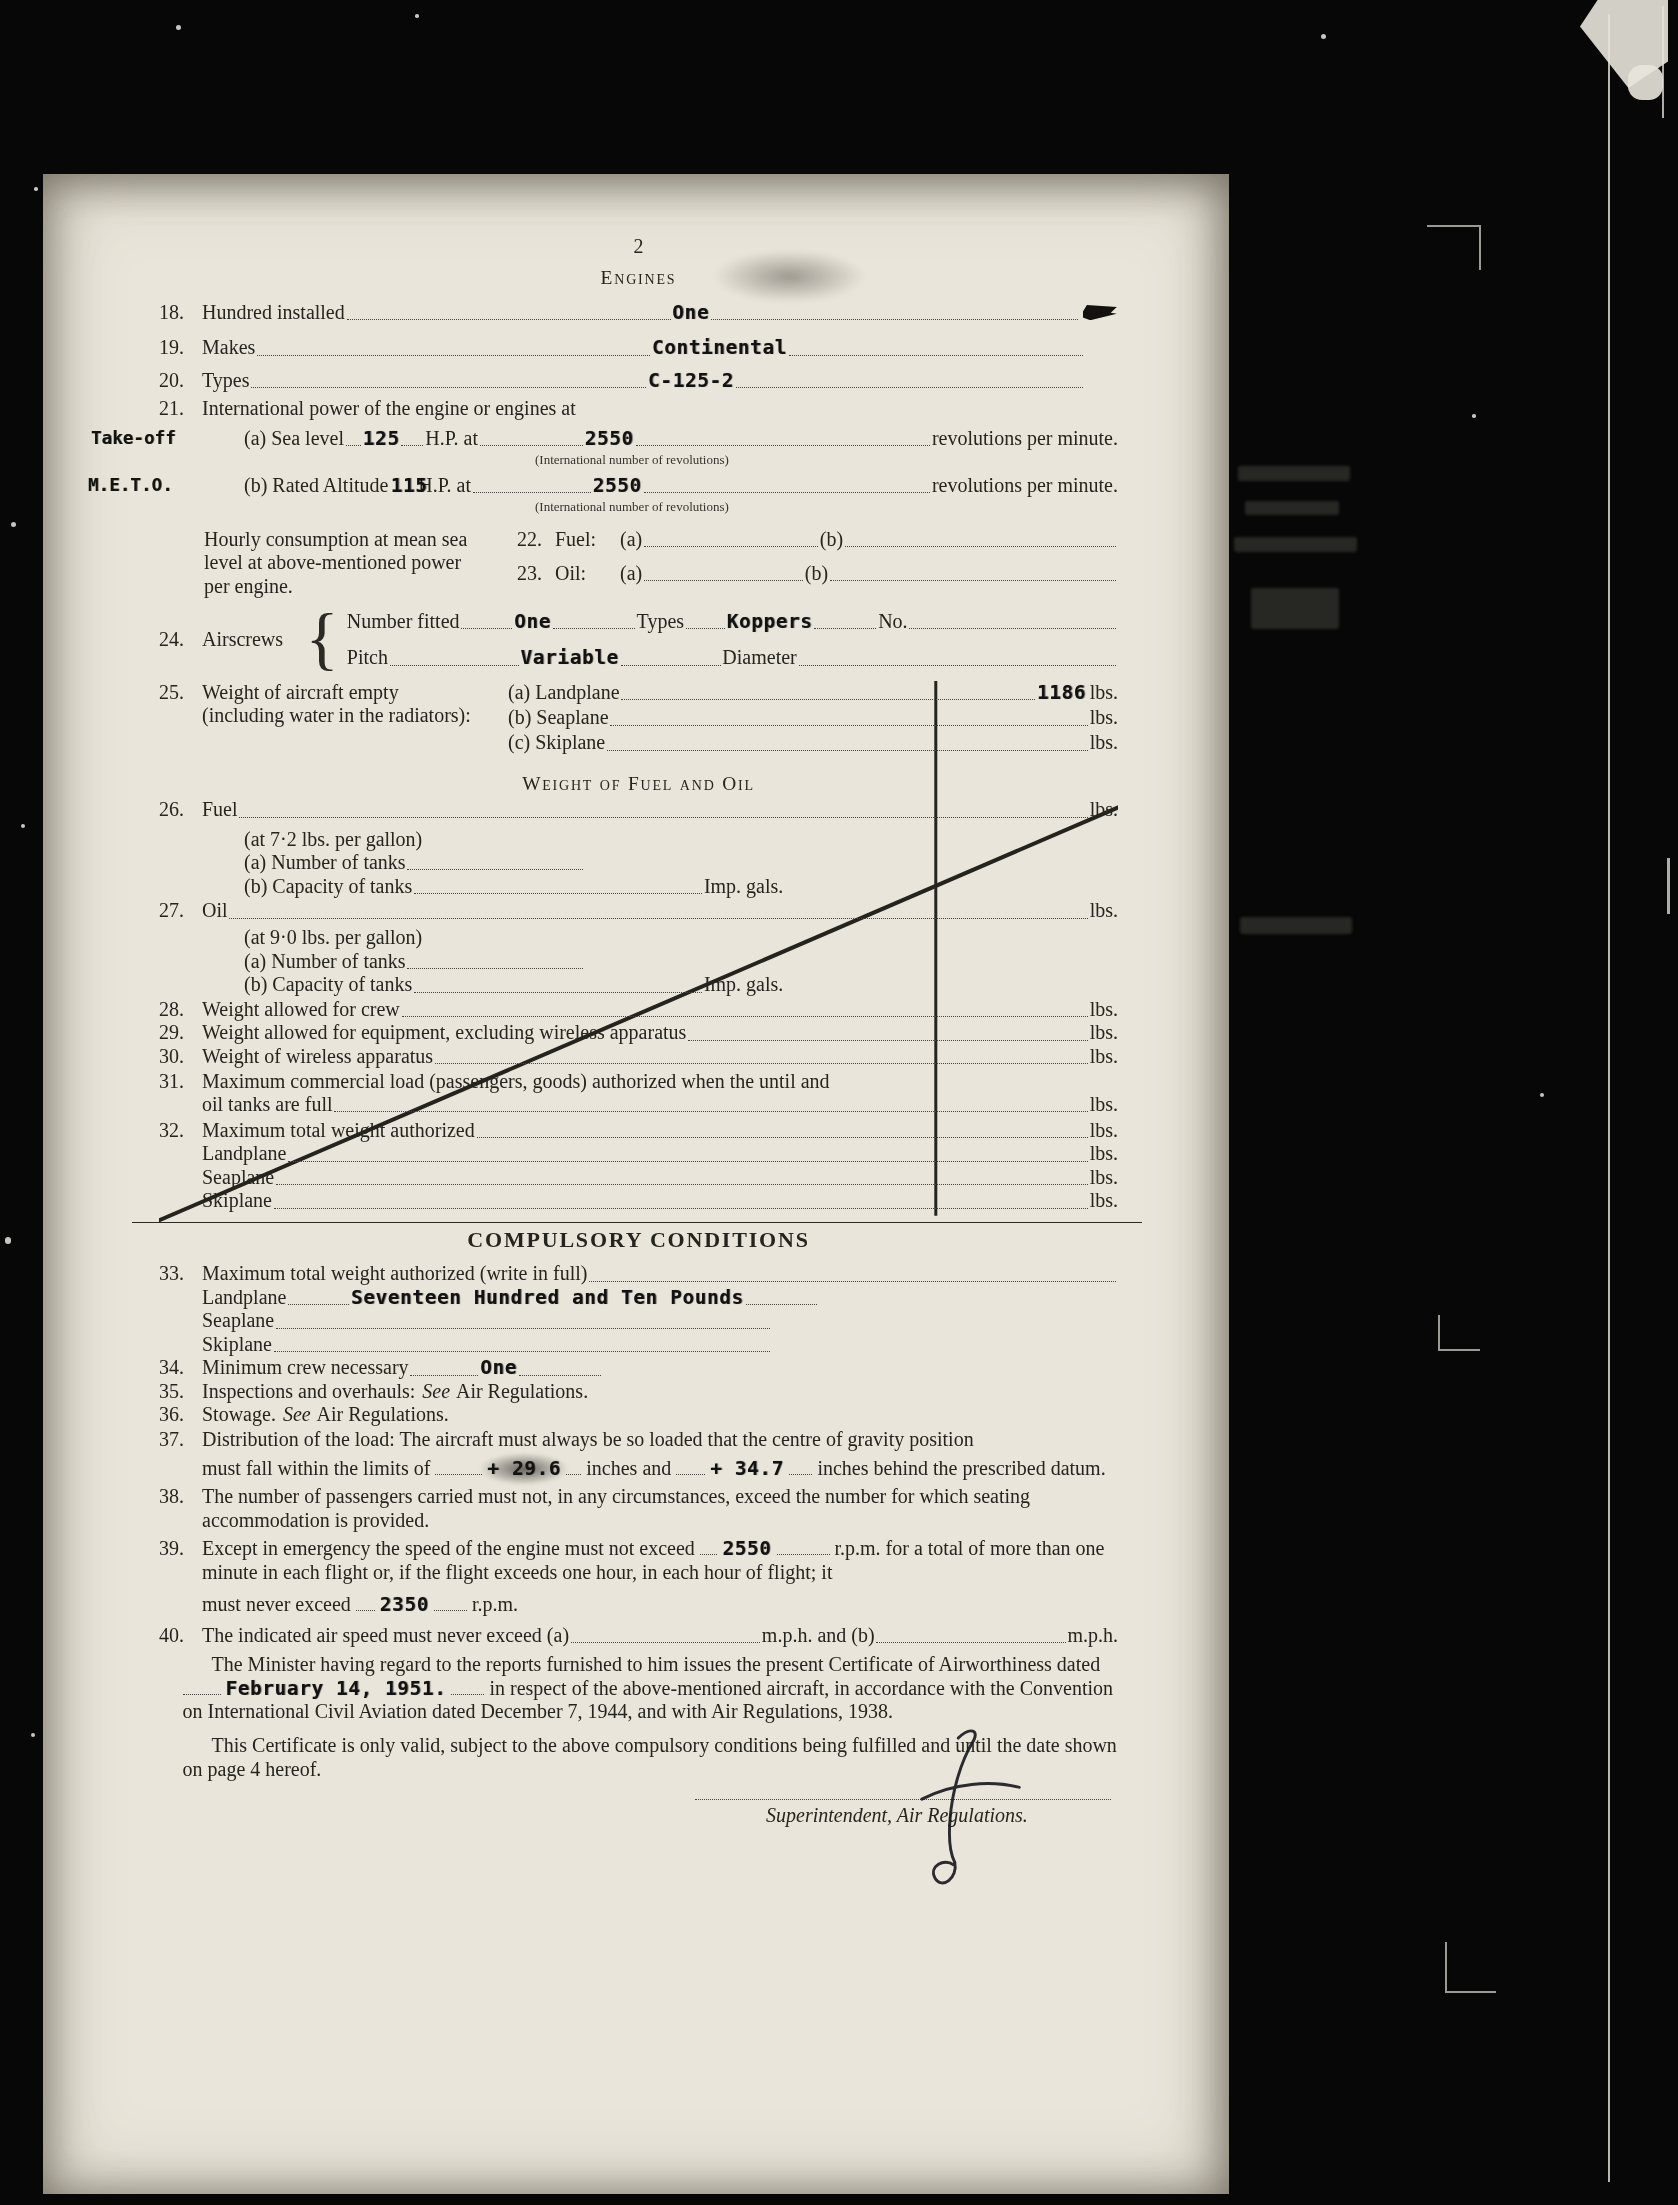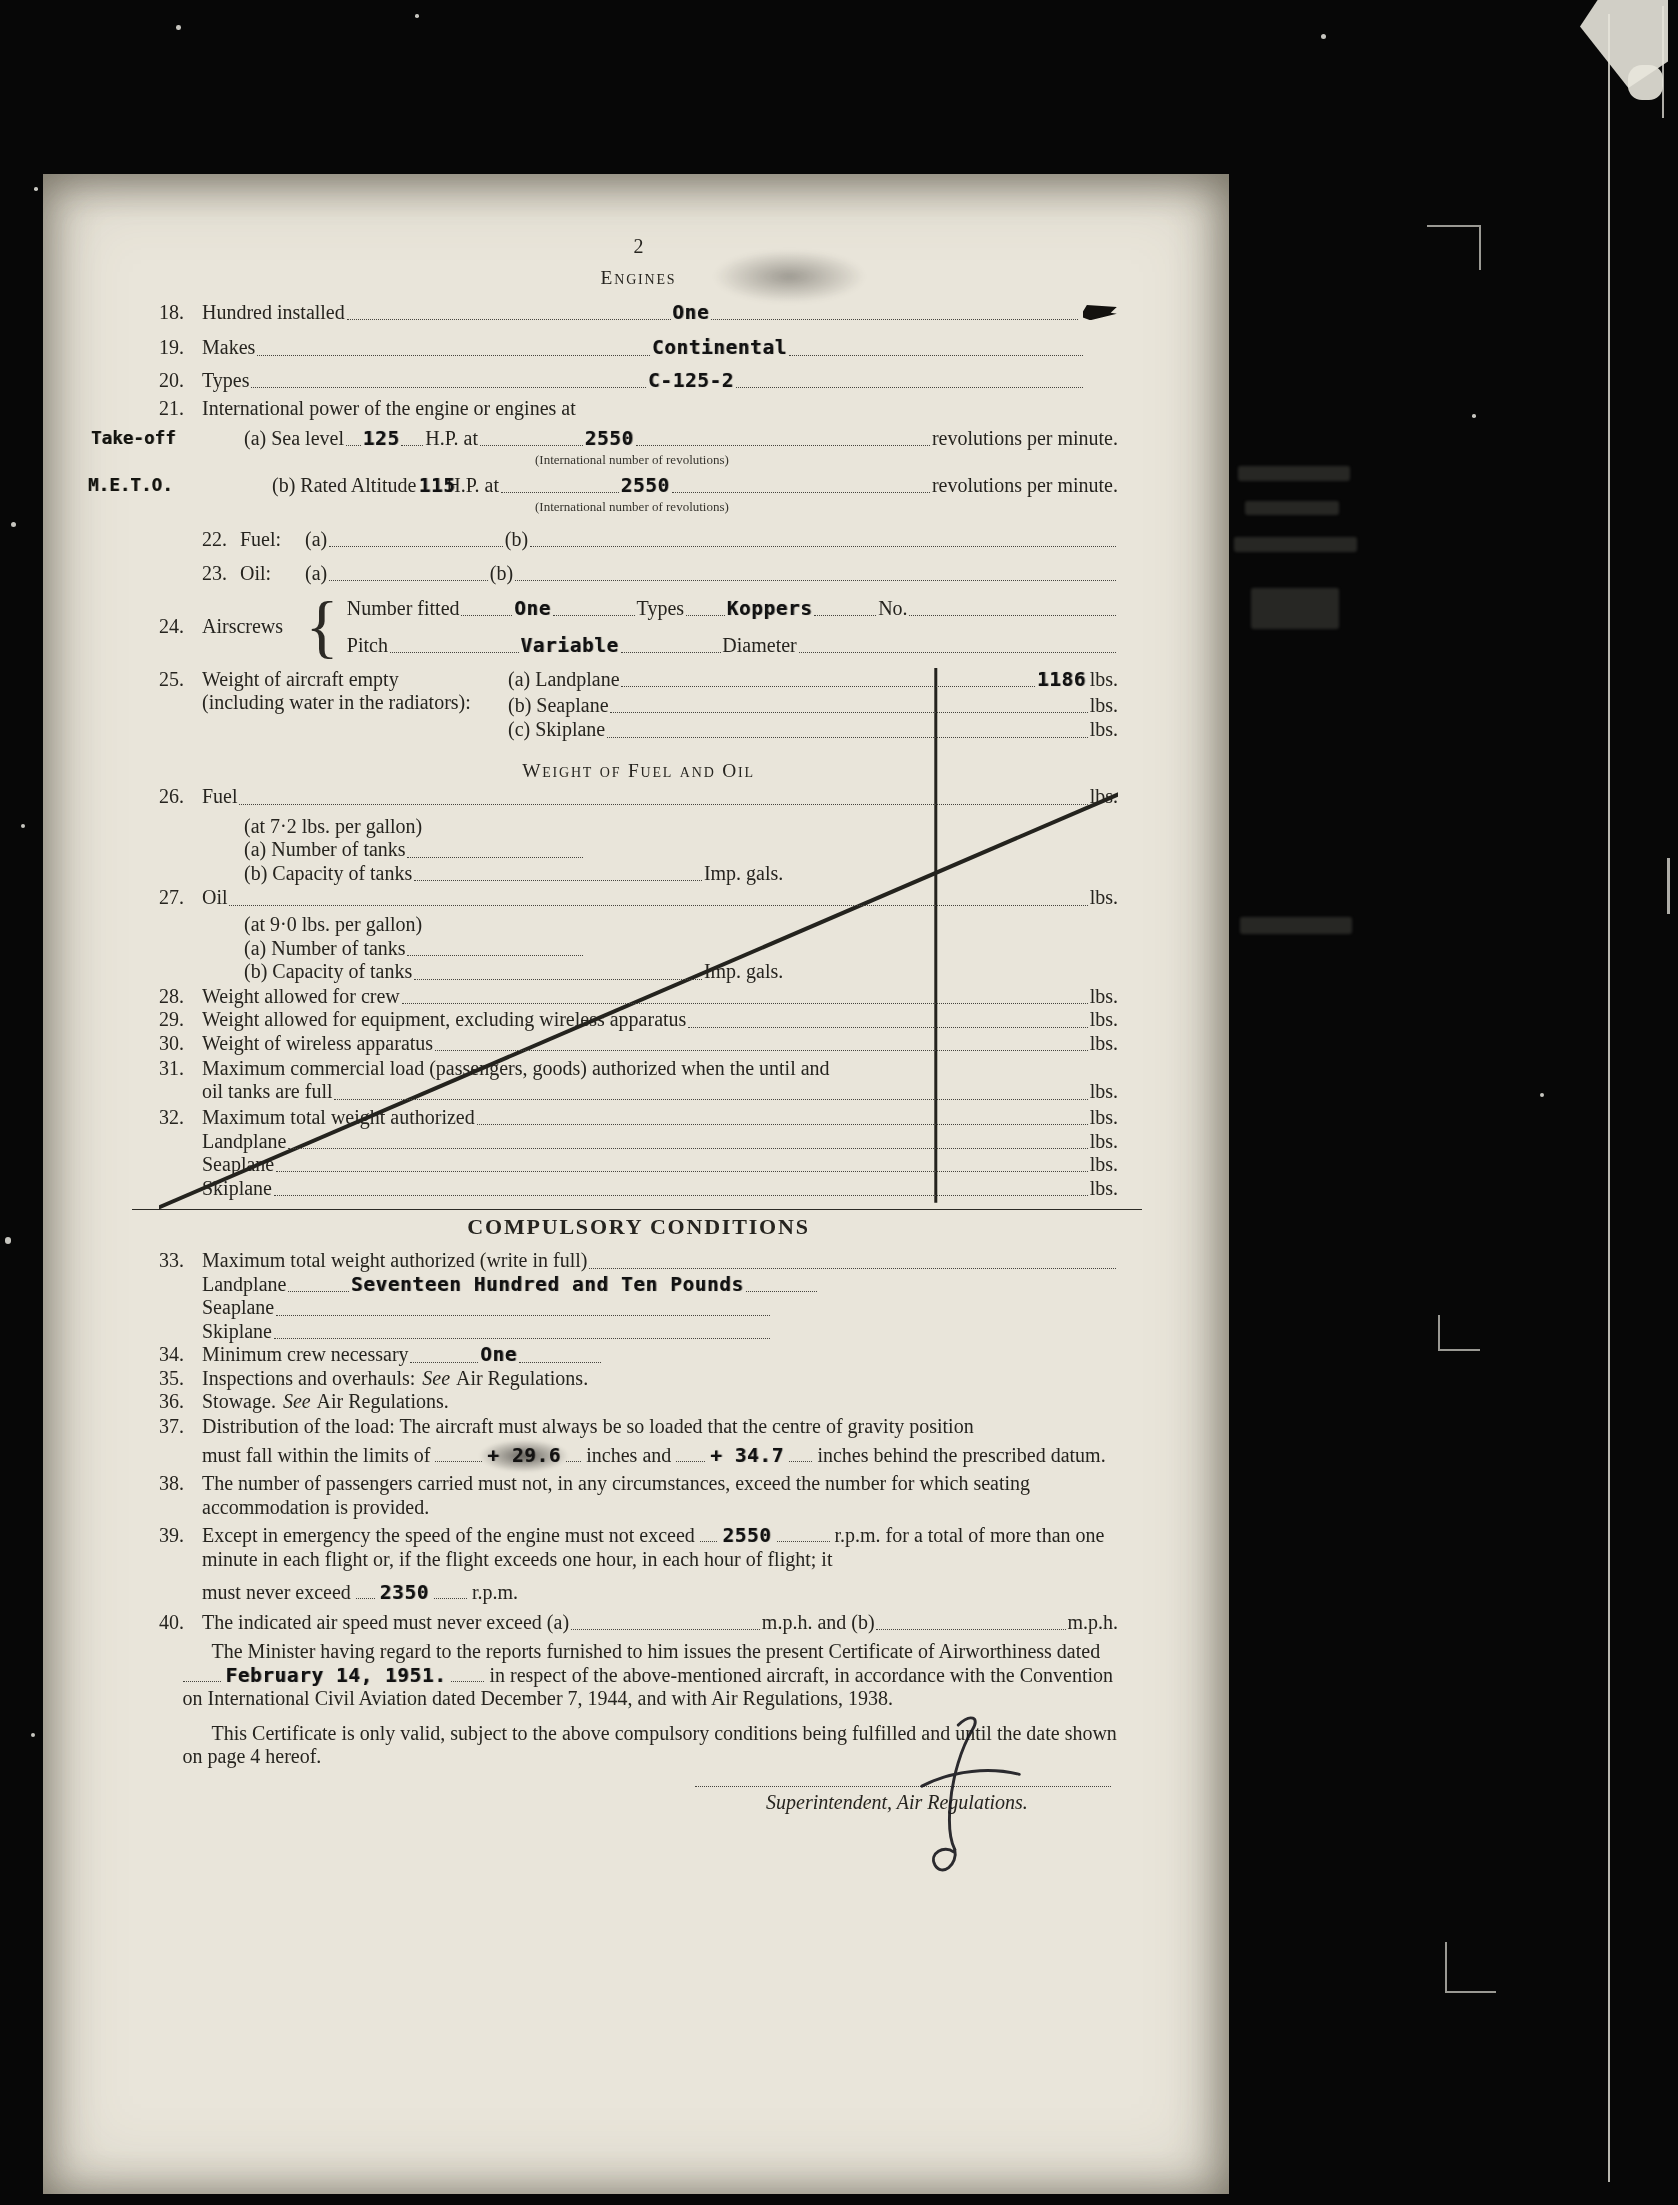--- a/index.html
+++ b/index.html
@@ -123,33 +123,34 @@
         <span class="typed">125</span>
         <span class="dots" style="flex:0 0 22px"></span>
         <span>H.P. at</span>
         <span class="dots" style="flex:0 0 103px"></span>
         <span class="typed">2550</span>
         <span class="dots"></span>
         <span>revolutions per minute.</span>
       </div>
       <div class="note" style="padding-left:376px">(International number of revolutions)</div>
 
-      <div class="row" style="margin-top:3.5px;padding-left:113px">
+      <div class="row" style="margin-top:3.5px;padding-left:85px">
         <span class="mlab" style="left:-71px;top:0">M.E.T.O.</span>
         <span>(b) Rated Altitude</span>
         <span class="typed" style="margin-left:2.4px;margin-right:-9.4px;position:relative;z-index:2">115</span>
         <span>H.P. at</span>
         <span class="dots" style="flex:0 0 118px"></span>
         <span class="typed">2550</span>
         <span class="dots"></span>
         <span>revolutions per minute.</span>
       </div>
       <div class="note" style="padding-left:376px">(International number of revolutions)</div>
 
       <div style="display:flex;margin-top:10.6px">
+        <div style="flex:0 0 270px;margin-left:45px;white-space:normal">Hourly consumption at mean sea level at above-mentioned power per engine.</div>
         <div style="flex:1;margin-left:43px">
           <div class="row">
             <span style="flex:0 0 38px">22.</span>
             <span style="flex:0 0 65px">Fuel:</span>
             <span>(a)</span>
             <span class="dots" style="flex:0 0 174px"></span>
             <span>(b)</span>
             <span class="dots"></span>
           </div>
           <div class="row" style="margin-top:10.6px">

